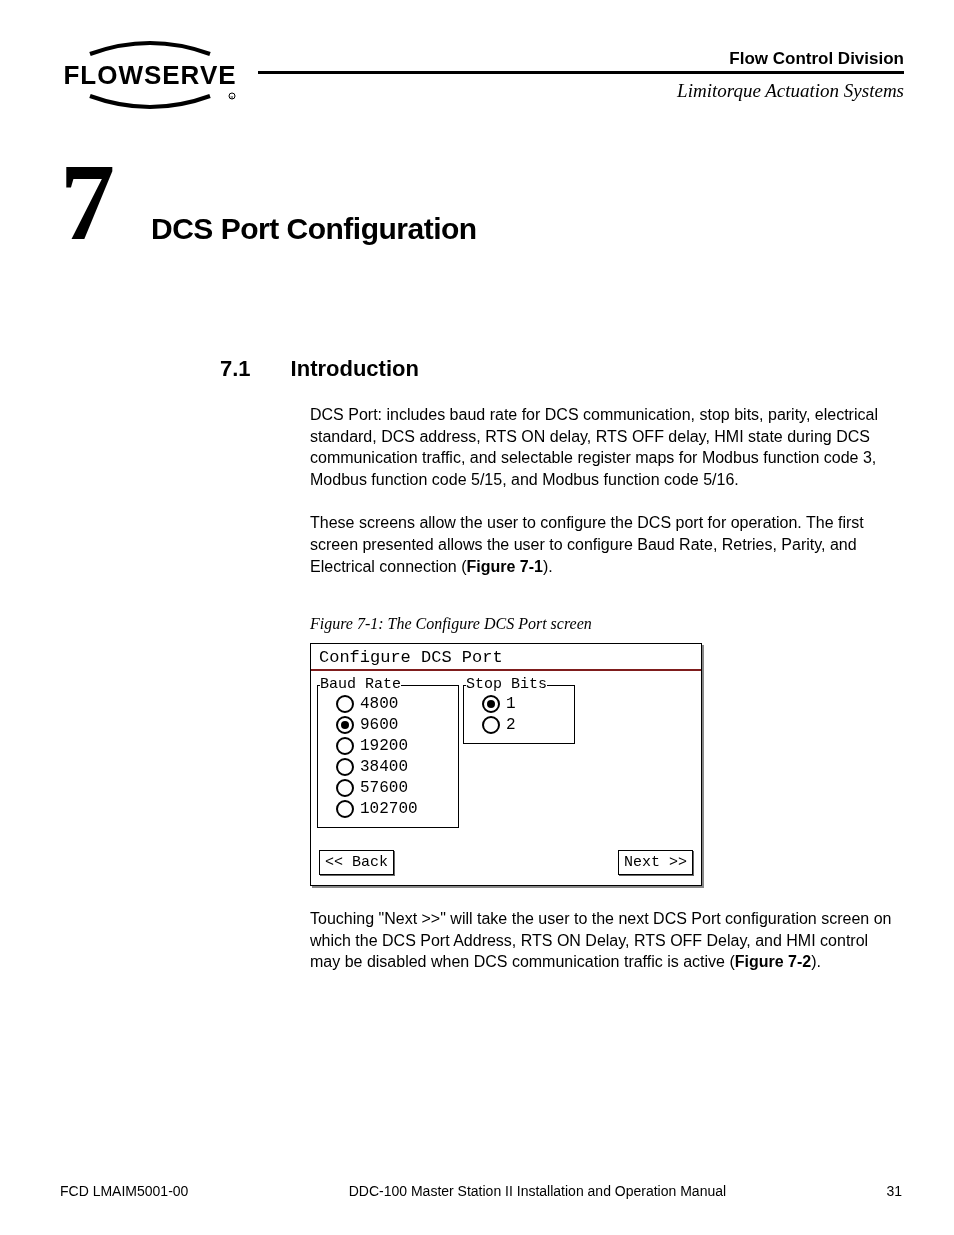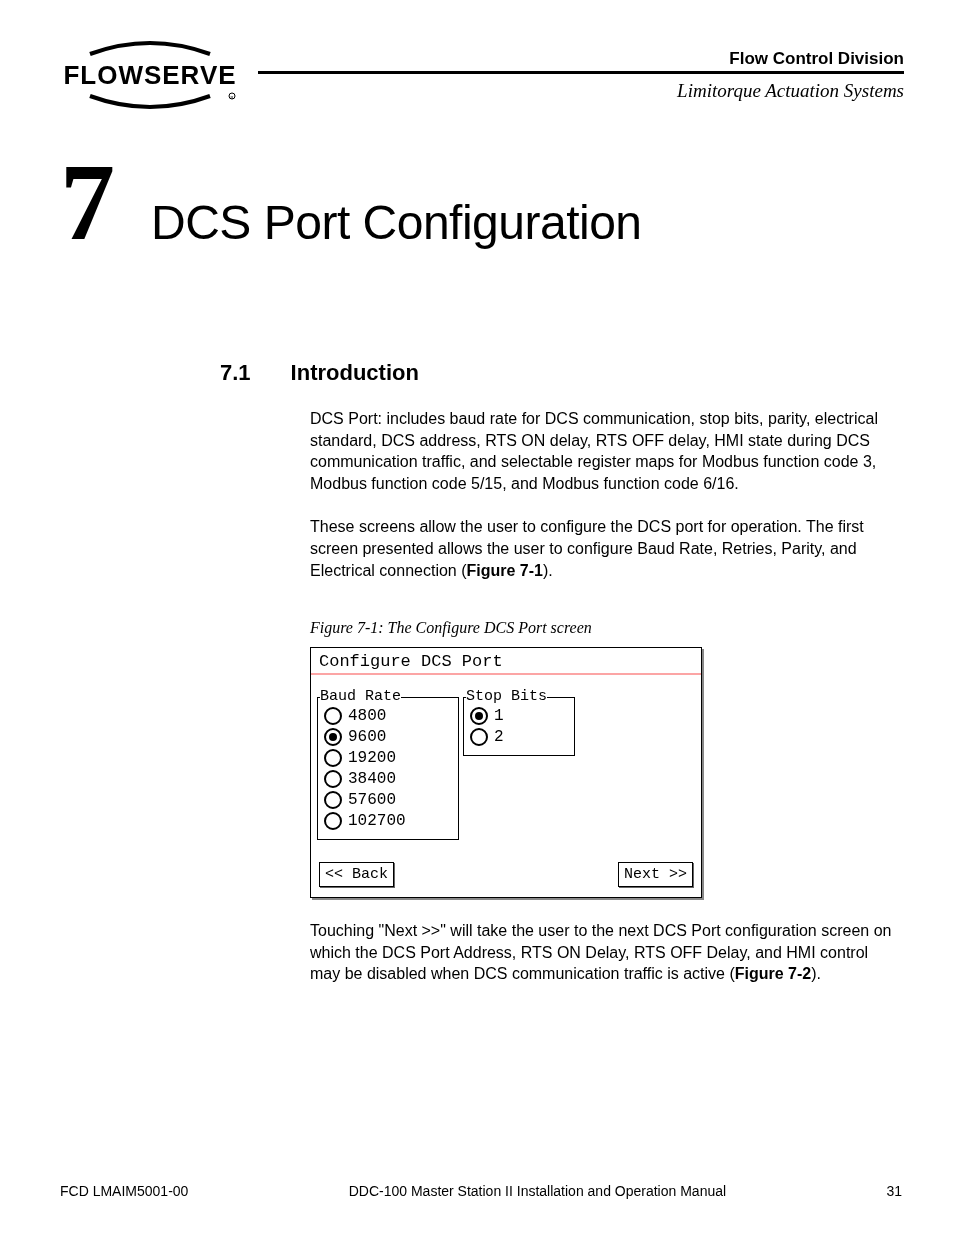--- a/index.html
+++ b/index.html
@@ -52,22 +52,22 @@
   }
   .chapter-num {
     font-family: "Times New Roman", serif;
     font-weight: bold;
     font-size: 110px;
     line-height: 0.8;
   }
   .chapter-title {
     font-family: "Arial Narrow", Arial, sans-serif;
     font-stretch: condensed;
-    font-weight: normal;
-    font-size: 48px;
+    font-weight: bold;
+    font-size: 30px;
     letter-spacing: -0.5px;
   }
   .section-row {
     display: flex;
     gap: 40px;
     margin-top: 110px;
     margin-left: 160px;
   }
   .section-num {
     font-family: "Arial Narrow", Arial, sans-serif;
@@ -101,25 +101,25 @@
   .screen {
     border: 1px solid #000;
     width: 390px;
     margin-top: 10px;
     font-family: "Courier New", monospace;
     font-size: 16px;
     box-shadow: 2px 2px 0 #888;
   }
   .screen-title {
     padding: 4px 8px 2px 8px;
-    border-bottom: 2px solid #fca5a5;
+    border-bottom: 2px solid #7f1d1d;
     font-size: 17px;
   }
   .screen-body {
-    padding: 14px 8px 10px 6px;
+    padding: 6px 8px 10px 6px;
     display: flex;
     gap: 4px;
     align-items: flex-start;
   }
   .sgroup {
     border: 1px solid #000;
     padding: 6px 6px 6px 6px;
     position: relative;
     margin-top: 8px;
   }
@@ -127,21 +127,21 @@
     position: absolute;
     top: -10px;
     left: 2px;
     background: #fff;
     padding: 0 0px;
     font-size: 15px;
   }
   .radio-row {
     display: flex;
     gap: 6px;
-    margin: 3px 0;
+    margin: 3px 12px;
   }
   .radio {
     width: 14px;
     height: 14px;
     border: 2px solid #000;
     border-radius: 50%;
     display: inline-flex;
     align-items: center;
     justify-content: center;
   }
@@ -207,21 +207,21 @@
     <div class="chapter-num">7</div>
     <div class="chapter-title">DCS Port Configuration</div>
   </div>
 
   <div class="section-row">
     <div class="section-num">7.1</div>
     <div class="section-title">Introduction</div>
   </div>
 
   <div class="body-block">
-    <div class="para">DCS Port: includes baud rate for DCS communication, stop bits, parity, electrical standard, DCS address, RTS ON delay, RTS OFF delay, HMI state during DCS communication traffic, and selectable register maps for Modbus function code 3, Modbus function code 5/15, and Modbus function code 6/16.</div>
+    <div class="para">DCS Port: includes baud rate for DCS communication, stop bits, parity, electrical standard, DCS address, RTS ON delay, RTS OFF delay, HMI state during DCS communication traffic, and selectable register maps for Modbus function code 3, Modbus function code 5/15, and Modbus function code 5/16.</div>
 
     <div class="para">
       <span>These screens allow the user to configure the DCS port for operation. The first screen presented allows the user to configure Baud Rate, Retries, Parity, and Electrical connection (</span><b>Figure 7-1</b><span>).</span>
     </div>
 
     <div class="figcap">Figure 7-1: The Configure DCS Port screen</div>
 
     <div class="screen">
       <div class="screen-title">Configure DCS Port</div>
       <div class="screen-body">

